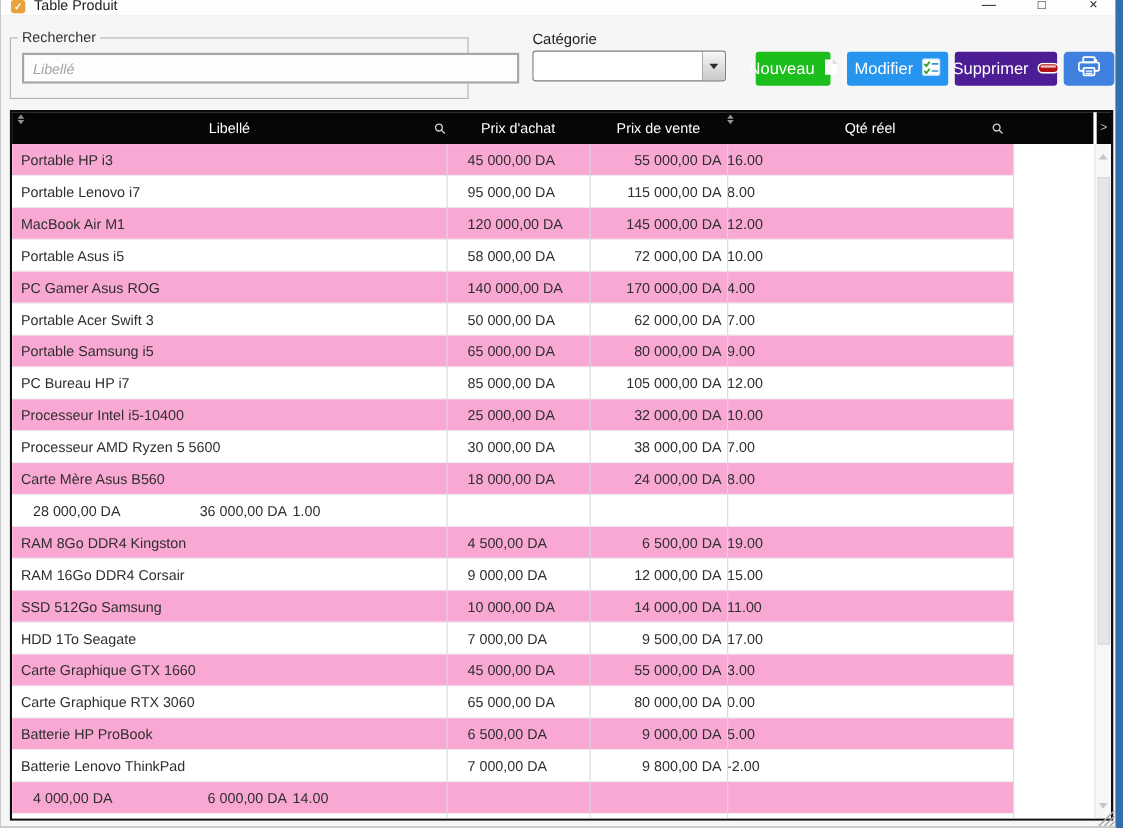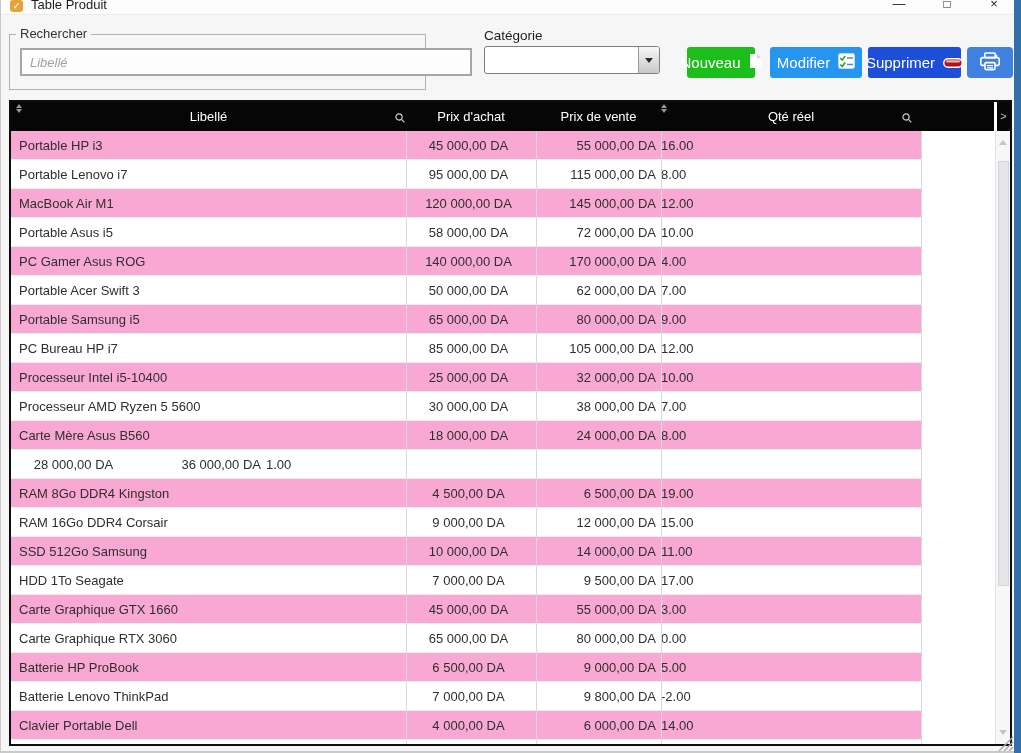--- a/index.html
+++ b/index.html
@@ -25,21 +25,21 @@
 
   .cat-label { position:absolute; left:483px; top:28px; font-size:13.5px; color:#1c1c1c; }
   .combo { position:absolute; left:483px; top:46px; width:176px; height:28px; background:#fff; border:1px solid #7f7f7f; border-radius:3px; }
   .combo-value { position:absolute; left:6px; top:5px; font-size:13px; color:#333; }
   .combo-btn { position:absolute; right:0; top:0; width:21px; height:26px; background:linear-gradient(#f7f7f7,#c8c8c8); border-left:1px solid #9a9a9a; border-radius:0 2px 2px 0; }
   .combo-arrow { position:absolute; left:6px; top:11px; width:0; height:0; border-left:4px solid transparent; border-right:4px solid transparent; border-top:5px solid #2b2b2b; }
 
   .act-btn { position:absolute; top:47px; height:31px; border:none; border-radius:3px; color:#fff; font-size:15px; font-family:"Liberation Sans",sans-serif; display:flex; align-items:center; justify-content:center; gap:8px; cursor:pointer; }
   .btn-nouveau  { left:686px; width:68px; background:#1cbe1c; }
   .btn-modifier { left:769px; width:92px; background:#2595f0; }
-  .btn-supprimer{ left:867px; width:93px; background:#1d4ed8; }
+  .btn-supprimer{ left:867px; width:93px; background:#4c1d95; }
   .btn-print    { left:966px; width:46px; background:#4080de; border-radius:4px; }
 
   
   .grid { position:absolute; left:8px; top:100px; width:1003px; height:646px; border:2px solid #0d0d0d; background:#fff; }
   .grid-header { position:absolute; left:0; top:0; width:983px; height:29px; background:#060606; }
   .hcell { position:absolute; top:0; height:29px; color:#fff; font-size:13px; line-height:29px; text-align:center; }
   .hc-libelle { left:0; width:395px; }
   .hc-achat   { left:395px; width:130px;text-align:center; }
   .hc-vente   { left:525px; width:125px; }
   .hc-qte     { left:650px; width:260px; }
@@ -49,21 +49,21 @@
   .sc1 { left:4px; } .sc2 { left:649px; }
   .caret-up { width:0;height:0;margin:0 auto;border-left:3.5px solid transparent;border-right:3.5px solid transparent;border-bottom:4px solid #8f959b; }
   .caret-dn { width:0;height:0;margin:1px auto 0;border-left:3.5px solid transparent;border-right:3.5px solid transparent;border-top:4px solid #8f959b; }
   .hdr-next { position:absolute; left:986px; top:0; width:13px; height:29px; background:#060606; color:#c8c8c8; font-size:11px; line-height:29px; text-align:center; }
 
   .grid-body { position:absolute; left:0; top:29px; width:984px; height:613px; overflow:hidden; background:#fff; }
   .grid-row { width:910px; height:29px; display:flex; align-items:center; border-bottom:1px solid #eceef1; background:#fff; }
   .grid-row.alt { background:#f9a8d4; }
   .cell { font-size:13px; color:#2f2f2f; white-space:nowrap; overflow:hidden; }
   .c-lib { width:395px; padding-left:8px; text-align:left; }
-  .c-ach { width:130px; padding-right:5px; text-align:center; }
+  .c-ach { width:130px; padding-right:5px; text-align:left;padding-left:19px; }
   .c-ven { width:125px; padding-right:5px; text-align:right; }
   .c-qte { width:260px; padding-right:7px; }
   .vsep { position:absolute; top:0; width:1px; height:613px; background:#d7dadd; }
   .v1{left:395px;} .v2{left:525px;} .v3{left:650px;} .v4{left:910px;}
 
   
   .vscroll { position:absolute; left:984px; top:29px; width:15px; height:613px; background:#f7f7f8; border-left:1px solid #e3e3e3; }
   .sb-up { position:absolute; left:3px; top:9px; width:0; height:0; border-left:4px solid transparent; border-right:4px solid transparent; border-bottom:5px solid #c2c6ca; }
   .sb-dn { position:absolute; left:3px; bottom:9px; width:0; height:0; border-left:4px solid transparent; border-right:4px solid transparent; border-top:5px solid #c2c6ca; }
   .sb-thumb { position:absolute; left:2px; top:30px; width:11px; height:425px; background:#e4e6e9; border:1px solid #d3d6d9; }
@@ -290,21 +290,20 @@
     <div class="cell c-ven">9 000,00 DA</div>
     <div class="cell c-qte">5.00</div>
   </div>
         <div class="grid-row">
     <div class="cell c-lib">Batterie Lenovo ThinkPad</div>
     <div class="cell c-ach">7 000,00 DA</div>
     <div class="cell c-ven">9 800,00 DA</div>
     <div class="cell c-qte">-2.00</div>
   </div>
         <div class="grid-row alt">
-    <div class="cell c-lib">Clavier Portable Dell</div>
     <div class="cell c-ach">4 000,00 DA</div>
     <div class="cell c-ven">6 000,00 DA</div>
     <div class="cell c-qte">14.00</div>
   </div>
         <div class="vsep v1"></div>
         <div class="vsep v2"></div>
         <div class="vsep v3"></div>
         <div class="vsep v4"></div>
       </div>
 

